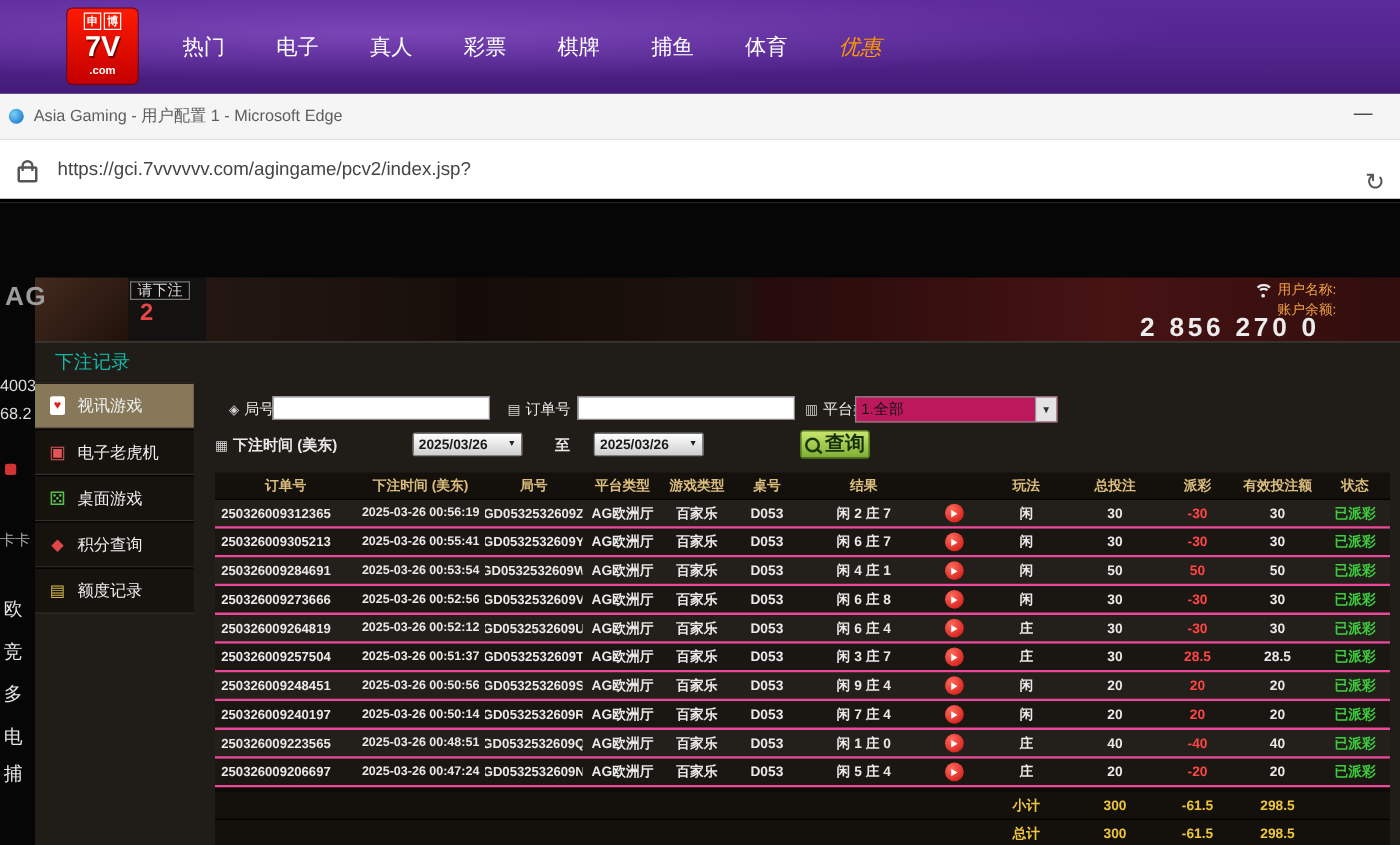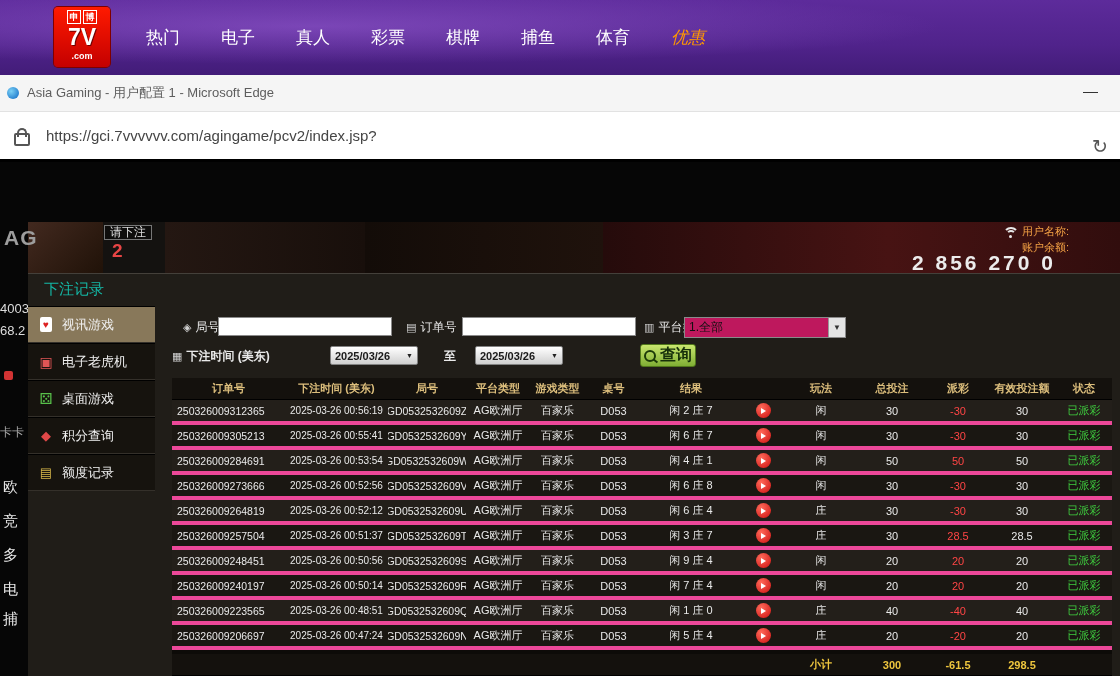--- a/index.html
+++ b/index.html
@@ -119,21 +119,21 @@
   .mag{position:relative;width:8px;height:8px;border:2px solid #1c3a08;border-radius:50%;}
   .mag::after{content:"";position:absolute;right:-4px;bottom:-2px;width:5px;height:2px;
     background:#1c3a08;transform:rotate(40deg);}
   .stext{font-size:16px;font-weight:bold;color:#16300a;}
 
   
   .btable{position:absolute;left:144px;top:104px;width:940px;}
   .thead{display:flex;height:21px;background:#14110d;border-bottom:1px solid #000;}
   .th{font-size:11px;font-weight:bold;color:#dcbe7c;display:flex;align-items:center;
     justify-content:center;box-sizing:border-box;white-space:nowrap;}
-  .trow{display:flex;height:21px;background:#231f1a;border-bottom:4px solid #ec4899;}
+  .trow{display:flex;height:21px;background:#231f1a;border-bottom:2px solid #ec4899;font-weight:bold;}
   .trow:nth-child(even){background:#1a1712;}
   .td{font-size:11px;color:#e9e9e9;display:flex;align-items:center;justify-content:center;
     box-sizing:border-box;white-space:nowrap;overflow:hidden;}
   .c1{width:113px;}.c2{width:103px;}.c3{width:78px;}.c4{width:64px;}.c5{width:55px;}
   .c6{width:57px;}.c7{width:98px;}.c8{width:46px;}.c9{width:70px;}.c10{width:72px;}
   .c11{width:60px;}.c12{width:68px;}.c13{width:56px;}
   .td.c1{justify-content:flex-start;padding-left:5px;font-size:10.5px;}
   .td.c2{font-size:10px;}
   .td.c3{font-size:10.5px;}
   .red{color:#ff4545;}

